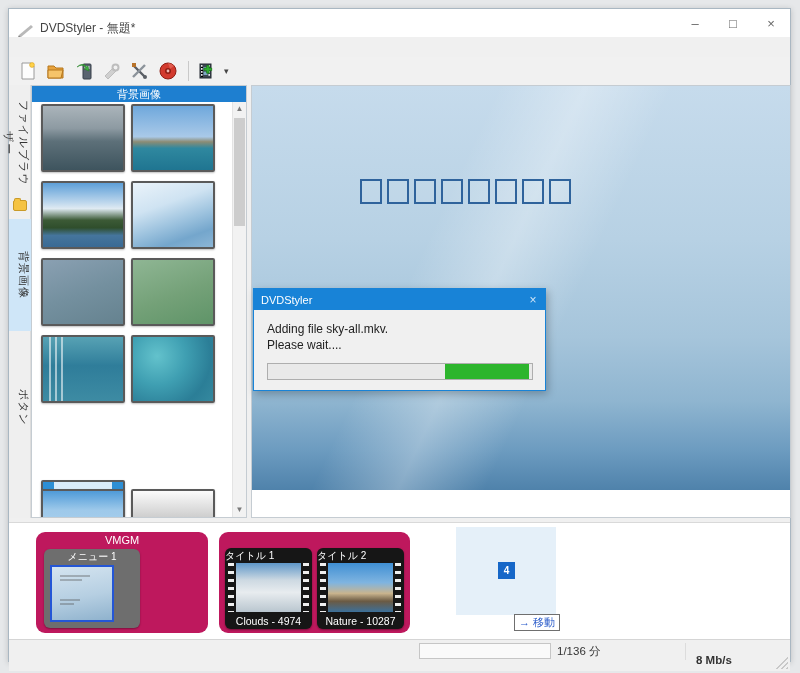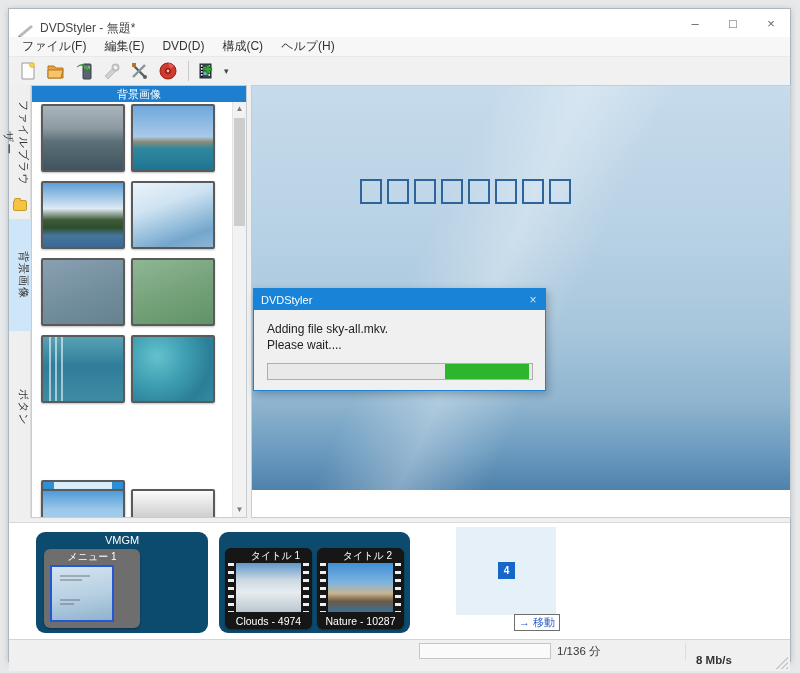--- a/index.html
+++ b/index.html
@@ -64,35 +64,35 @@
   
   .dialog{position:absolute;left:244px;top:279px;width:293px;height:103px;background:#f0f0f0;border:1px solid #1883d7;box-sizing:border-box;box-shadow:2px 3px 8px rgba(0,0,0,.25);}
   .dlg-titlebar{position:absolute;left:0;top:0;right:0;height:21px;background:#1883d7;color:#fff;display:flex;align-items:center;}
   .dlg-title{font-size:11px;padding-left:7px;}
   .dlg-close{margin-left:auto;width:24px;text-align:center;color:#cfe4f6;font-size:12px;}
   .dlg-msg{position:absolute;left:13px;top:32px;font-size:12px;color:#222;line-height:16px;}
   .dlg-progress{position:absolute;left:13px;top:74px;width:266px;height:17px;background:#e9e9e9;border:1px solid #aeaeae;box-sizing:border-box;overflow:hidden;}
   .dlg-progress-fill{position:absolute;top:0;bottom:0;background:#2db52d;}
   
   .bottom{position:absolute;left:0;top:513px;right:0;height:117px;background:#ffffff;border-top:1px solid #d9d9d9;box-sizing:border-box;}
-  .group{position:absolute;background:#0c4a6e;border-radius:9px;}
+  .group{position:absolute;background:#be185d;border-radius:9px;}
   .group-label{position:absolute;left:0;right:0;top:2px;text-align:center;color:#fff;font-size:11px;}
   .grp-vmgm{left:27px;top:9px;width:172px;height:101px;}
   .grp-titleset{left:210px;top:9px;width:191px;height:101px;}
   .menu-thumb{position:absolute;top:17px;width:96px;height:79px;background:#6e6e6e;border-radius:6px;box-shadow:0 1px 2px rgba(0,0,0,.35);}
   .menu-thumb .mt-label{position:absolute;left:0;right:0;top:1px;text-align:center;color:#fff;font-size:10px;}
   .mt-shot{position:absolute;left:6px;top:16px;width:64px;height:57px;background:linear-gradient(170deg,#d4e4f0 0%,#b6cfe2 55%,#8fb2cd 100%);box-sizing:border-box;}
   .mt-selected{border:2px solid #2456d6;}
   .mt-lines i{display:block;height:2px;background:rgba(80,80,80,.35);margin:2px 8px 0 8px;}
   .mt-lines .short{width:22px;margin-left:8px;}
   .m2-row{position:absolute;left:6px;display:flex;gap:6px;}
   .m2-img{width:18px;height:12px;background:linear-gradient(180deg,#7fb0dc 0%,#c8ddeb 50%,#4c86ad 100%);border:1px solid rgba(60,60,60,.5);box-sizing:border-box;}
   .m2-box{width:18px;height:14px;border:1px solid rgba(255,255,255,.75);box-sizing:border-box;}
   .film-thumb{position:absolute;top:16px;width:87px;height:81px;background:#161616;border-radius:6px;box-shadow:0 1px 2px rgba(0,0,0,.4);}
-  .film-thumb .ft-title{position:absolute;left:0;right:12px;top:1px;text-align:right;color:#fff;font-size:10px;}
+  .film-thumb .ft-title{position:absolute;left:0;right:4px;top:1px;text-align:left;color:#fff;font-size:10px;}
   .sprockets{position:absolute;top:15px;height:49px;width:6px;background:repeating-linear-gradient(180deg,#efefef 0 3px,#161616 3px 8px);}
   .sp-l{left:3px;} .sp-r{right:3px;}
   .ft-img{position:absolute;left:11px;top:15px;width:65px;height:49px;}
   .ft-clouds{background:linear-gradient(180deg,#5f97c8 0%,#cdd9e2 35%,#e8ecef 60%,#b9c6cf 100%);}
   .ft-nature{background:linear-gradient(180deg,#3f8fd4 0%,#7fb4e0 40%,#c9b48e 62%,#6b5a43 78%,#3c709a 100%);}
   .ft-caption{position:absolute;left:0;right:0;bottom:2px;text-align:center;color:#fff;font-size:10.5px;}
   
   .drag-ghost{position:absolute;left:447px;top:4px;width:100px;height:88px;background:rgba(224,237,248,.85);}
   .drag-badge{position:absolute;left:42px;top:35px;width:17px;height:17px;background:#1667c8;color:#fff;font-size:10px;font-weight:bold;display:flex;align-items:center;justify-content:center;}
   .drag-tip{position:absolute;left:505px;top:91px;background:#fff;border:1px solid #6f6f6f;color:#2356c8;font-size:11px;line-height:15px;padding:0 4px;white-space:nowrap;}
@@ -118,27 +118,20 @@
         </svg>
     </span>
     <span class="title-text">DVDStyler - 無題*</span>
     <span class="win-controls">
       <span class="win-btn">–</span>
       <span class="win-btn">□</span>
       <span class="win-btn">×</span>
     </span>
   </div>
 
-  <div class="menubar">
-    <span class="menu-item">ファイル(F)</span>
-    <span class="menu-item">編集(E)</span>
-    <span class="menu-item">DVD(D)</span>
-    <span class="menu-item">構成(C)</span>
-    <span class="menu-item">ヘルプ(H)</span>
-  </div>
 
   <div class="toolbar">
     <span class="tb-btn">
       <svg width="20" height="20" viewBox="0 0 20 20">
           <path d="M4 2 h9 l3 3 v13 h-12 z" fill="#fdfdfd" stroke="#9a9a9a"></path>
           <path d="M13 2 l3 3 h-3 z" fill="#d8d8d8" stroke="#9a9a9a"></path>
           <circle cx="14" cy="4" r="2.4" fill="#ffd24a" stroke="#d89f14" stroke-width=".6"></circle>
         </svg>
     </span>
     <span class="tb-btn">

